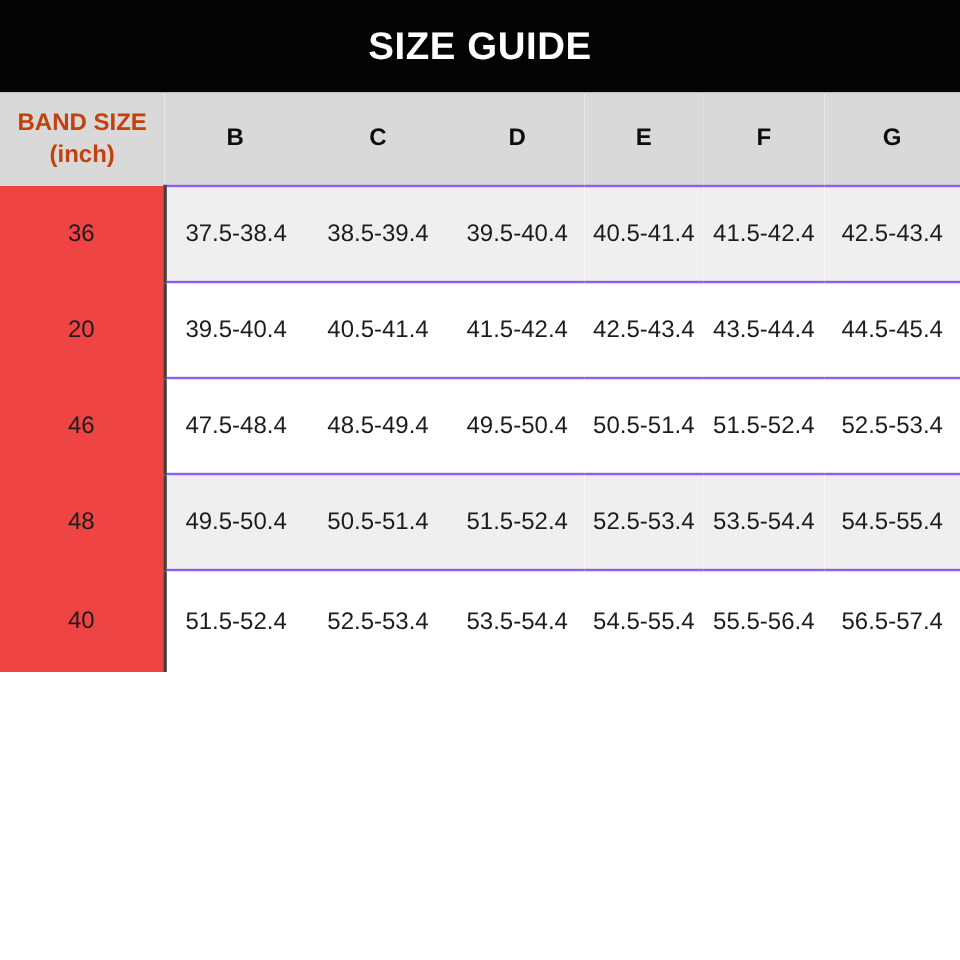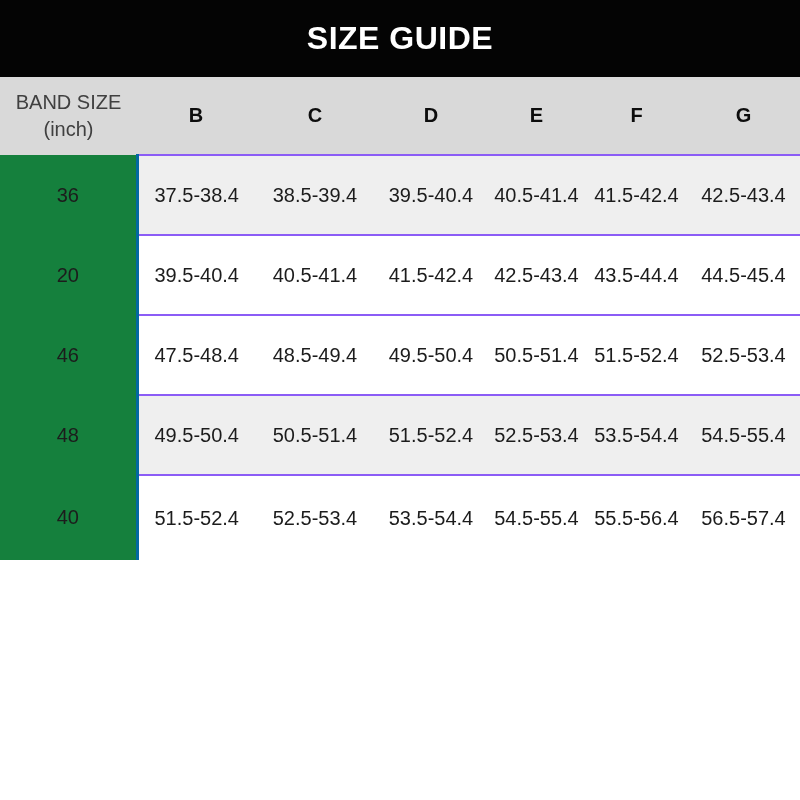--- a/index.html
+++ b/index.html
@@ -38,34 +38,34 @@
     vertical-align: middle;
     font-size: 20px;
     overflow: hidden;
     white-space: nowrap;
   }
   tr.head-row { height: 78px; }
   tr.data-row { height: 80px; }
   tr.data-row.last { height: 85px; }
   th.band-head {
     background: #d9d9d9;
-    font-weight: normal;
+    font-weight: bold;
     font-size: 19px;
     line-height: 27px;
-    color: #404040;
+    color: #c2410c;
   }
   th.cup-head {
     background: #d9d9d9;
     font-weight: bold;
     font-size: 21px;
     color: #0d0d0d;
   }
   td.band-cell {
-    background: #15803d;
-    border-right: 3px solid #0369a1;
+    background: #ef4444;
+    border-right: 3px solid #404040;
     font-size: 20px;
   }
   tr.data-row td.val-cell { border-top: 2px solid #8b5cf6; }
   tr.stripe td.val-cell { background: #efefef; }
   tr.plain  td.val-cell { background: #ffffff; }
 </style>
 </head>
 <body>
 
 <div class="page">

